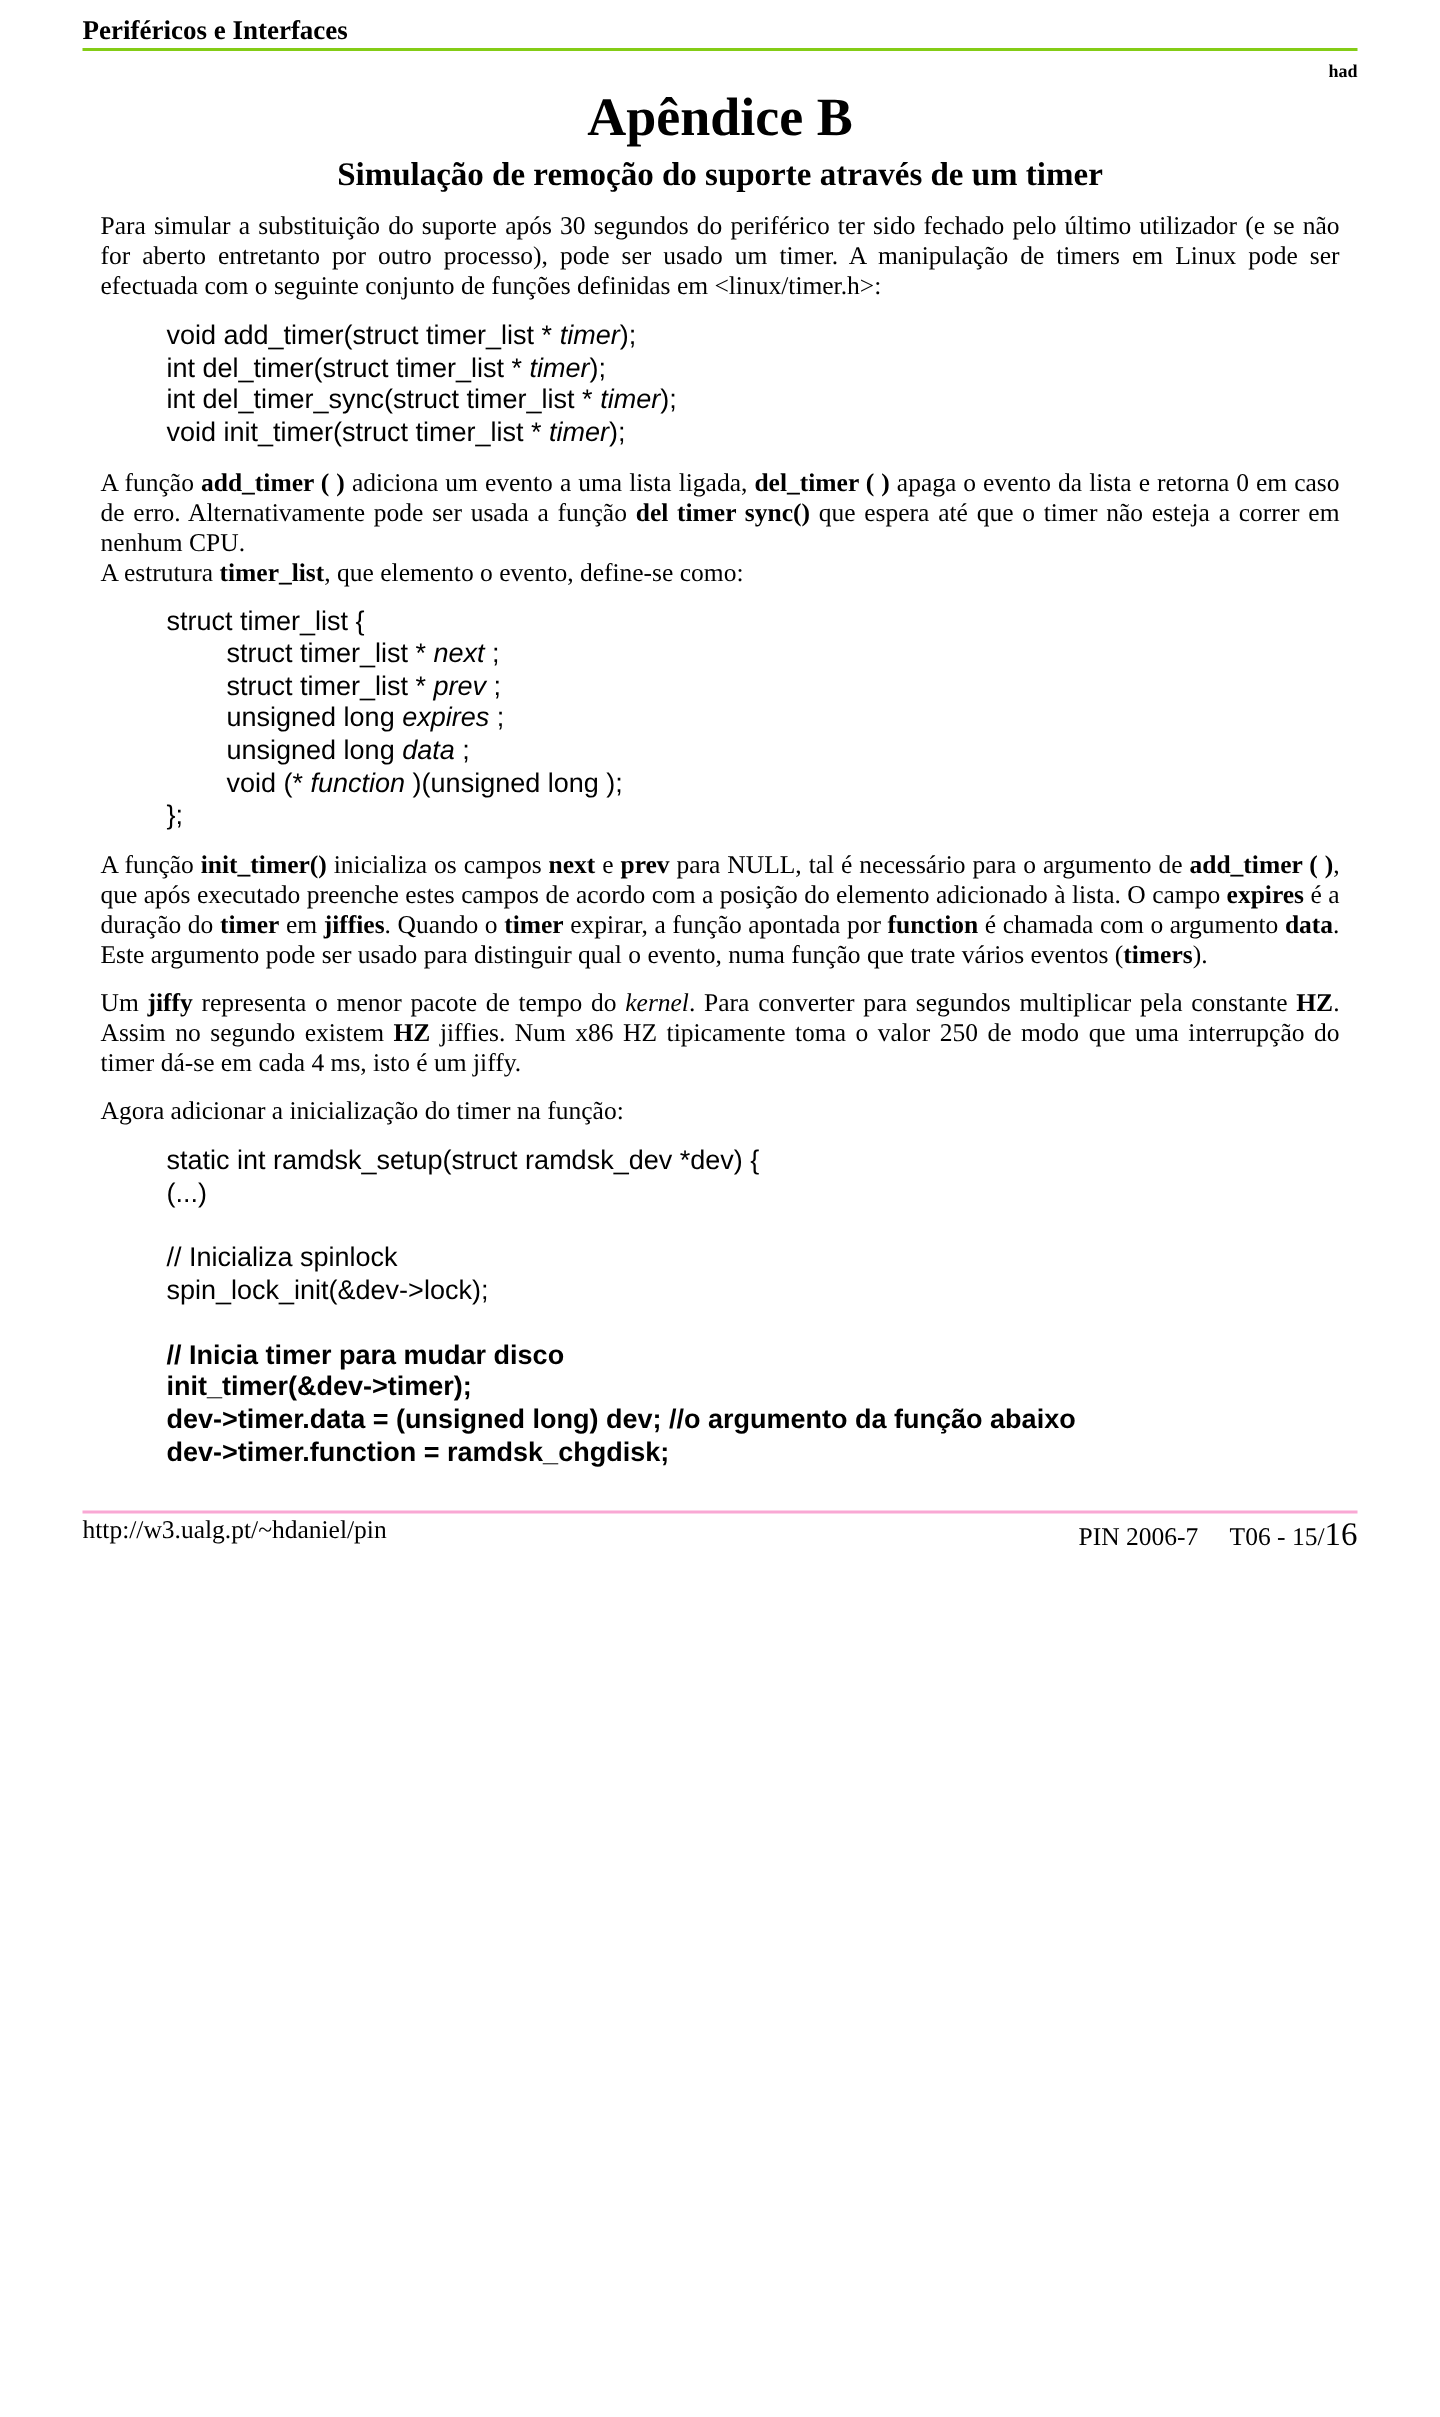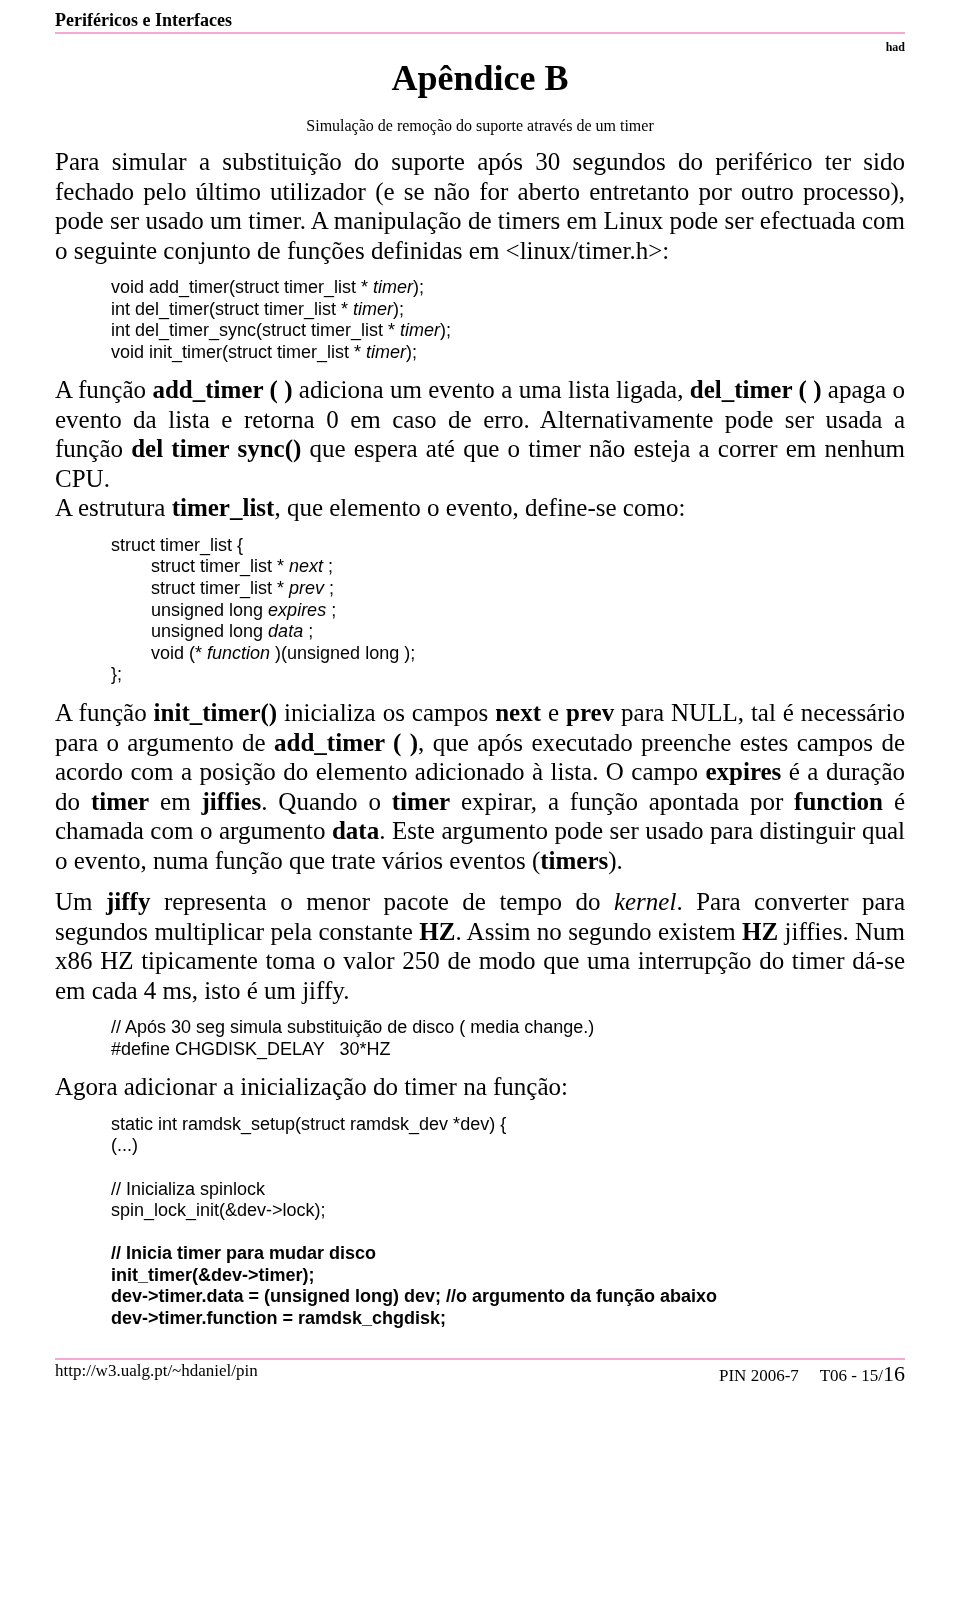--- a/index.html
+++ b/index.html
@@ -10,48 +10,48 @@
     color: #000;
     width: 960px;
   }
   .page {
     padding: 10px 55px 20px 55px;
     box-sizing: border-box;
   }
   .header-line {
     display: flex;
     justify-content: space-between;
-    border-bottom: 2px solid #f9a8d4;
+    border-bottom: 2px solid #84cc16;
     font-weight: bold;
     font-size: 18px;
     padding-bottom: 1px;
   }
   .had {
     text-align: right;
     font-weight: bold;
     font-size: 12px;
     margin-top: 6px;
   }
   .title-block {
     text-align: center;
     margin-top: 2px;
   }
   .appendix-title {
     font-size: 36px;
     font-weight: bold;
   }
   .appendix-subtitle {
-    font-size: 16px;
-    font-weight: normal;
-    margin-top: 18px;
+    font-size: 22px;
+    font-weight: bold;
+    margin-top: 4px;
   }
   .para {
-    font-size: 25px;
+    font-size: 17px;
     text-align: justify;
-    margin: 12px 0;
+    margin: 12px 12px;
     line-height: 1.18;
   }
   .code-block {
     font-family: Liberation Sans, sans-serif;
     font-size: 18px;
     white-space: pre;
     margin: 8px 0 8px 56px;
     line-height: 1.2;
   }
   .footer {
@@ -105,22 +105,20 @@
 
   <div class="para">
     <span>A função </span><b>init_timer()</b><span> inicializa os campos </span><b>next</b><span> e </span><b>prev</b><span> para NULL, tal é necessário para o argumento de </span><b>add_timer ( )</b><span>, que após executado preenche estes campos de acordo com a posição do elemento adicionado à lista. O campo </span><b>expires</b><span> é a duração do </span><b>timer</b><span> em </span><b>jiffies</b><span>. Quando o </span><b>timer</b><span> expirar, a função apontada por </span><b>function</b><span> é chamada com o argumento </span><b>data</b><span>. Este argumento pode ser usado para distinguir qual o evento, numa função que trate vários eventos (</span><b>timers</b><span>).</span>
   </div>
 
   <div class="para">
     <span>Um </span><b>jiffy</b><span> representa o menor pacote de tempo do </span><i>kernel</i><span>. Para converter para segundos multiplicar pela constante </span><b>HZ</b><span>. Assim no segundo existem </span><b>HZ</b><span> jiffies. Num x86 HZ tipicamente toma o valor 250 de modo que uma interrupção do timer dá-se em cada 4 ms, isto é um jiffy.</span>
   </div>
 
 
-  <div class="code-block"><span>// Após 30 seg simula substituição de disco ( media change.)</span>
-<span>#define CHGDISK_DELAY   30*HZ</span></div>
 
   <div class="para">Agora adicionar a inicialização do timer na função:</div>
 
   <div class="code-block"><span>static int ramdsk_setup(struct ramdsk_dev *dev) {</span>
 <span>(...)</span>
 <span> </span>
 <span>// Inicializa spinlock</span>
 <span>spin_lock_init(&amp;dev-&gt;lock);</span>
 <span> </span>
 <b>// Inicia timer para mudar disco</b>

